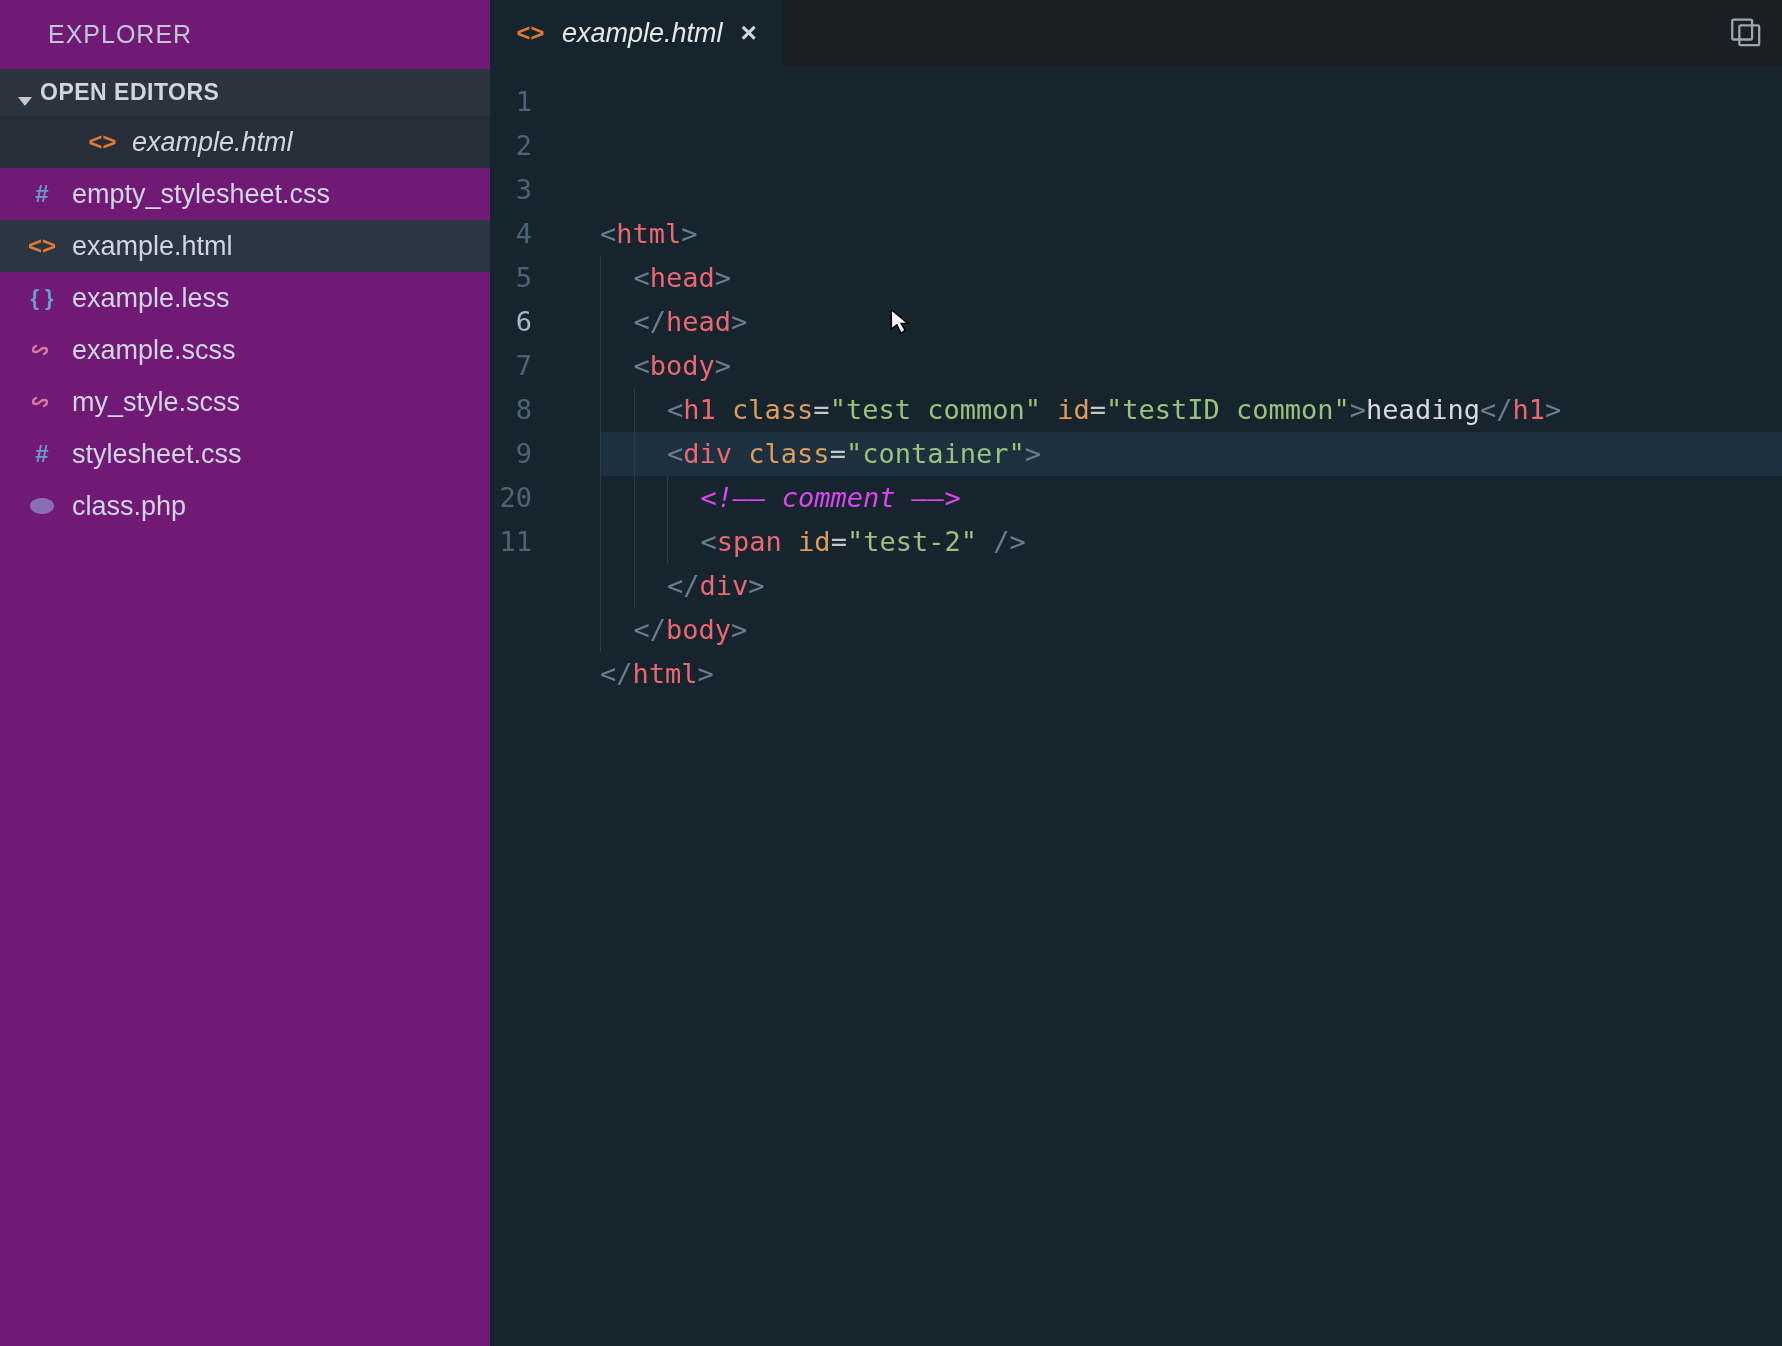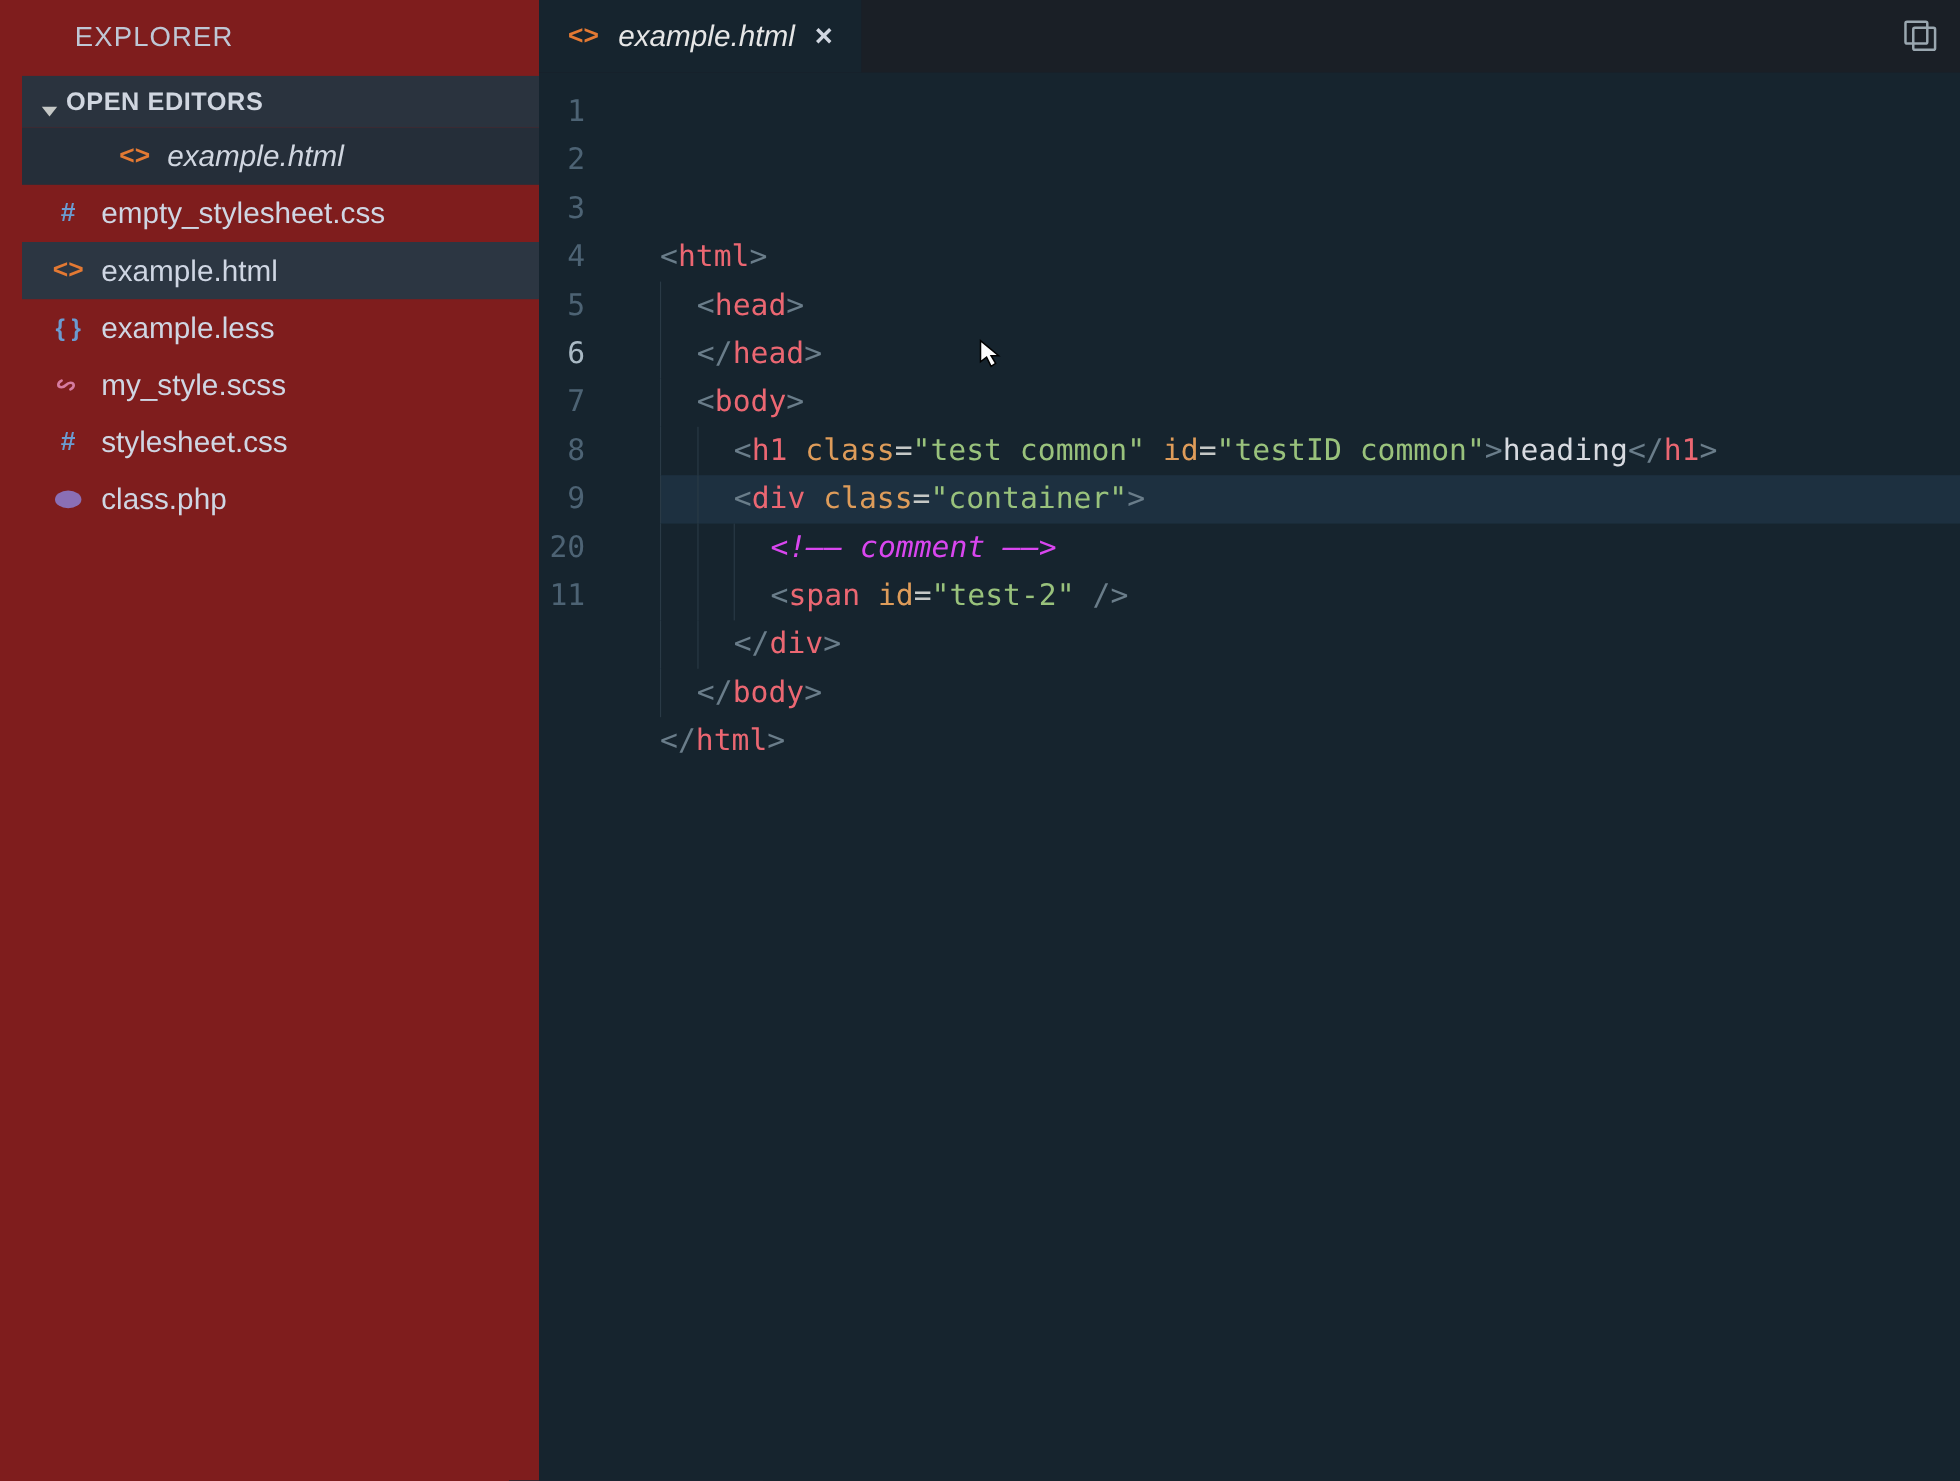--- a/index.html
+++ b/index.html
@@ -12,25 +12,24 @@
     overflow: hidden;
   }
   .app {
     display: flex;
     width: 100%;
     height: 100%;
   }
   
   .sidebar {
     width: 490px;
-    background: #7f1d1d;
+    background: #701a75;
     display: flex;
     flex-direction: column;
     flex-shrink: 0;
-    padding-left: 20px;
   }
   .sidebar-title {
     padding: 20px 28px 20px 48px;
     font-size: 25px;
     letter-spacing: 1px;
     color: #bfc7d5;
     font-weight: 400;
   }
   .section-header {
     display: flex;
@@ -188,20 +187,28 @@
           <span class="file-icon ic-hash">#</span>
           <span>empty_stylesheet.css</span>
         </div>
         <div class="file-row active">
           <span class="file-icon ic-html">&lt;&gt;</span>
           <span>example.html</span>
         </div>
         <div class="file-row">
           <span class="file-icon ic-brace" style="font-size: 22px;">{ }</span>
           <span>example.less</span>
+        </div>
+        <div class="file-row">
+          <span class="file-icon ic-scss">
+            <svg width="24" height="24" viewBox="0 0 24 24">
+              <path d="M6 8 C2 10 2 14 6 14 C10 14 10 10 14 10 C18 10 18 14 14 16" stroke="#d67ba0" stroke-width="2.4" fill="none" stroke-linecap="round"></path>
+            </svg>
+          </span>
+          <span>example.scss</span>
         </div>
         <div class="file-row">
           <span class="file-icon ic-scss">
             <svg width="24" height="24" viewBox="0 0 24 24">
               <path d="M6 8 C2 10 2 14 6 14 C10 14 10 10 14 10 C18 10 18 14 14 16" stroke="#d67ba0" stroke-width="2.4" fill="none" stroke-linecap="round"></path>
             </svg>
           </span>
           <span>my_style.scss</span>
         </div>
         <div class="file-row">

